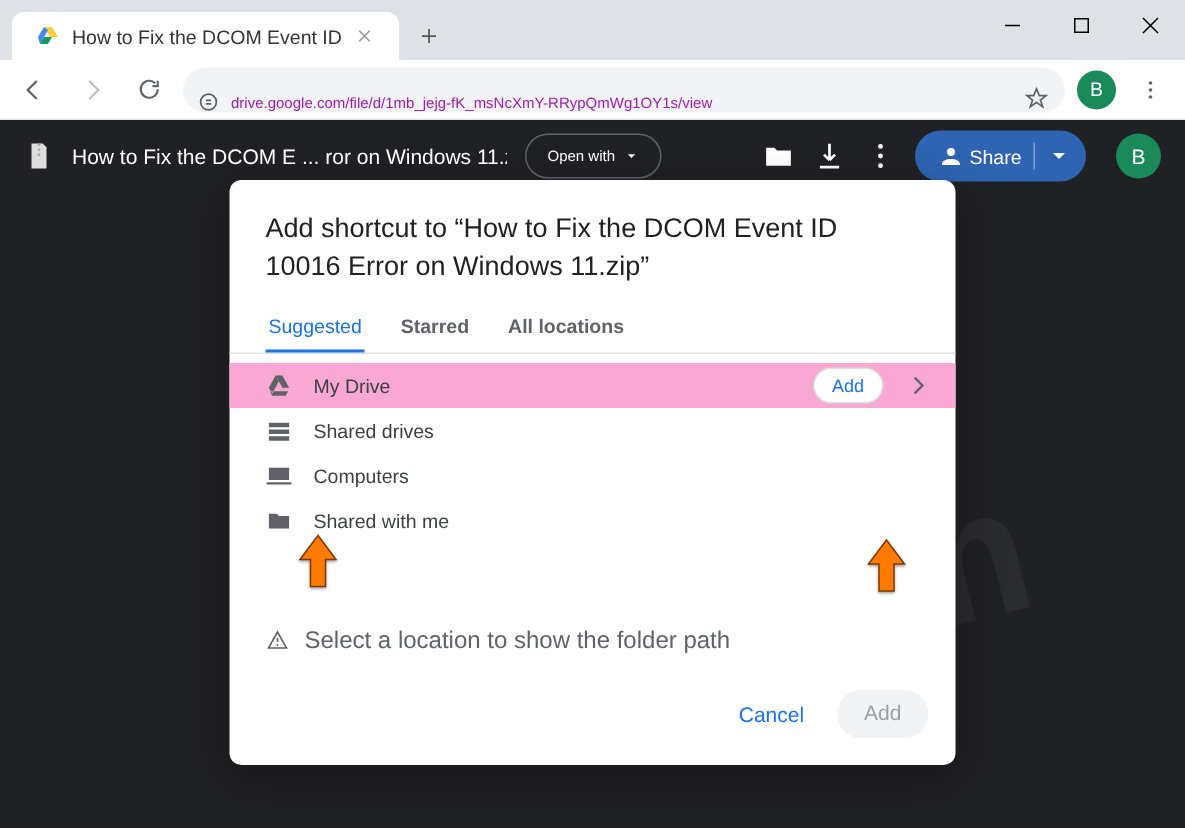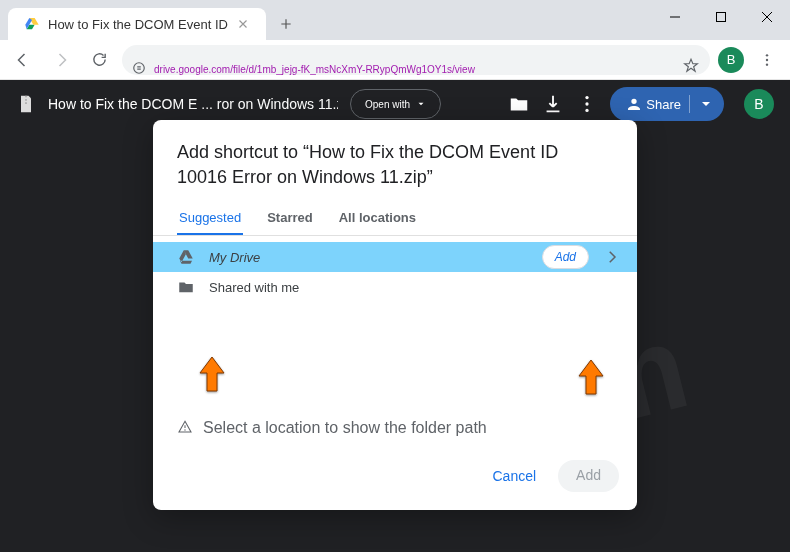--- a/index.html
+++ b/index.html
@@ -44,21 +44,21 @@
   .watermark-text { position:absolute; left:40%; top:55%; color:#666; font-size:120px; opacity:.15; transform: rotate(-14deg); pointer-events:none; font-weight: bold; letter-spacing: -8px;}
 
   
   .dialog { position: absolute; top: 120px; left: 153px; width: 484px; height: 390px; background: #fff; border-radius: 8px; box-shadow: 0 8px 30px rgba(0,0,0,.3); display: flex; flex-direction: column; }
   .dlg-title { padding: 20px 24px 12px; font-size: 18px; color: #202124; line-height: 1.4; }
   .dlg-tabs { display: flex; gap: 22px; padding: 0 24px; border-bottom: 1px solid #e0e0e0; font-size: 13px; color: #5f6368; }
   .dlg-tab { padding: 8px 2px; cursor: pointer; font-weight: bold; }
   .dlg-tab.active { color: #1a73e8; border-bottom: 2px solid #1a73e8; font-weight: 500; }
   .list { padding: 6px 0; }
   .list-row { display: flex; align-items: center; height: 30px; padding: 0 16px 0 24px; gap: 14px; font-size: 13px; color: #3c4043; }
-  .list-row.hover { background: #7dd3fc; font-style: italic; }
+  .list-row.hover { background: #f9a8d4; }
   .row-icon { width: 18px; height: 18px; color: #5f6368; display:flex; align-items:center; }
   .row-icon svg { width:18px; height:18px; }
   .row-label { flex: 1; }
   .add-pill { background: #fff; border: 1px solid #dadce0; border-radius: 14px; height: 24px; padding: 0 12px; font-size: 12px; color: #1a73e8; display: flex; align-items: center; }
   .row-chevron { width: 18px; height: 18px; color: #5f6368; display:flex; align-items:center; }
   .hint { margin-top: auto; display: flex; align-items: center; gap: 10px; padding: 0 24px; font-size: 16px; color: #5f6368; height: 40px; }
   .hint svg {width:16px;height:16px;}
   .actions { display: flex; justify-content: flex-end; gap: 8px; padding: 12px 18px 18px; }
   .btn-text { color: #1a73e8; font-size: 14px; padding: 8px 14px; border-radius: 4px; }
   .btn-flat { background: #f1f3f4; color: #9aa0a6; font-size: 14px; padding: 7px 18px; border-radius: 16px; }
@@ -211,20 +211,36 @@
       <span class="add-pill">Add</span>
       <span class="row-chevron">
           <svg viewBox="0 0 24 24">
             <path fill="none" stroke="#5f6368" stroke-width="2" d="M9 5l7 7-7 7"></path>
           </svg>
         </span>
     </div>
     <div class="list-row">
       <span class="row-icon">
           <svg viewBox="0 0 24 24">
+            <path fill="#5f6368" d="M3 5h18v4H3zM3 11h18v4H3zM3 17h18v4H3z"></path>
+          </svg>
+        </span>
+      <span class="row-label">Shared drives</span>
+    </div>
+    <div class="list-row">
+      <span class="row-icon">
+          <svg viewBox="0 0 24 24">
+            <path fill="#5f6368" d="M3 5h18v11H3zM1 18h22v2H1z"></path>
+          </svg>
+        </span>
+      <span class="row-label">Computers</span>
+    </div>
+    <div class="list-row">
+      <span class="row-icon">
+          <svg viewBox="0 0 24 24">
             <path fill="#5f6368" d="M3 6h7l2 2h9v11H3z"></path>
           </svg>
         </span>
       <span class="row-label">Shared with me</span>
     </div>
   </div>
   <div class="hint">
     <svg viewBox="0 0 24 24">
         <path fill="none" stroke="#5f6368" stroke-width="1.6" d="M12 2l9 16H3z"></path>
         <circle cx="12" cy="15" r="1" fill="#5f6368"></circle>

